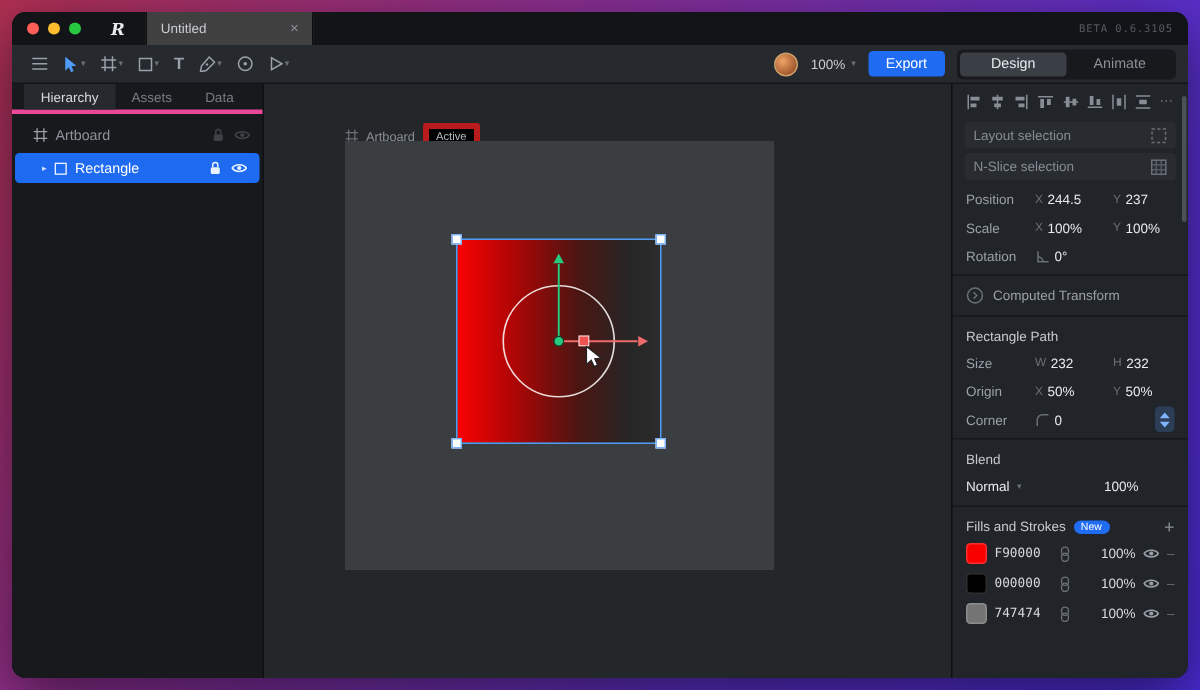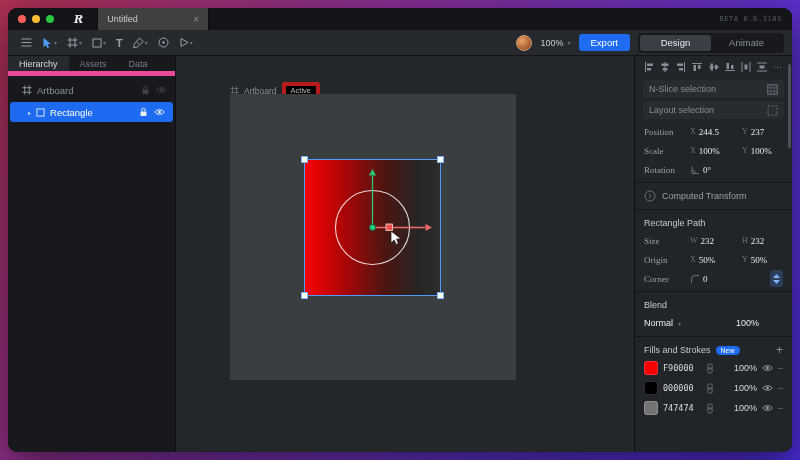--- a/index.html
+++ b/index.html
@@ -36,21 +36,21 @@
   .export-btn { background:#1f6bf1; color:#fff; font-size:9.5px; padding:3px 12px; border-radius:3px; border:none; }
   .mode-ctl { width:146px; height:20px; background:#17191d; border-radius:4px; display:flex; padding:2px; }
   .mode-seg { flex:1; display:flex; align-items:center; justify-content:center; font-size:9.5px; color:#8a9097; border-radius:3px; }
   .mode-seg.active { background:#3a3f46; color:#e8eaee; }
 
   
   .main { flex:1; display:flex; min-height:0; }
 
   
   .left-panel { width:168px; background:#17191d; border-right:1px solid #0e1013; display:flex; flex-direction:column; flex:none; }
-  .panel-tabs { height:20px; display:flex; border-bottom:5px solid #ec4899; }
+  .panel-tabs { height:20px; display:flex; border-bottom:3px solid #ec4899;justify-content:center; }
   .ptab { padding:0 11px; display:flex; align-items:center; font-size:9px; color:#777d85; }
   .ptab.active { background:#262a2f; color:#d7dade; }
   .tree { padding-top:4px; }
   .tree-row { height:20px; display:flex; align-items:center; gap:5px; padding:0 8px 0 14px; font-size:9.5px; color:#8d939b; }
   .dimicons { margin-left:auto; display:flex; gap:6px; opacity:.22; color:#c9cdd2; align-items:center; }
   .tree-row.selected { background:#1e6af0; border-radius:3px; margin:2px 2px 0; color:#fff; padding-left:18px; }
   .tree-row.selected .rowicons { margin-left:auto; display:flex; gap:6px; color:#eaf1ff; align-items:center; }
   .tiny-caret { font-size:6px; color:inherit; opacity:.8; }
 
   
@@ -66,21 +66,21 @@
   .h-tl{left:-4px;top:-4px}.h-tr{right:-4px;top:-4px}.h-bl{left:-4px;bottom:-4px}.h-br{right:-4px;bottom:-4px}
   .gizmo { position:absolute; inset:0; overflow:visible; }
 
   
   .right-panel { width:158px; background:#212428; border-left:1px solid #0e1013; flex:none; position:relative;
                  font-size:9px; color:#9aa0a8; overflow:hidden; }
   .align-row { display:flex; justify-content:space-between; align-items:center; padding:6px 9px 5px; color:#868d95; }
   .divider { border-top:1px solid #15171a; margin:3px 0; }
   .sel-input { margin:3px 8px; height:18px; background:#282c31; border-radius:3px; display:flex; align-items:center;
                justify-content:space-between; padding:0 6px; color:#868c94; }
-  .prop-row { height:19px; display:flex; align-items:center; padding:0 9px; gap:4px;font-family:Liberation Serif, serif; }
+  .prop-row { height:19px; display:flex; align-items:center; padding:0 9px; gap:4px; }
   .plabel { width:42px; flex:none; color:#9aa0a8; }
   .fgroup { display:flex; align-items:center; gap:3px; width:48px; flex:none; }
   .fkey { font-size:8px; color:#6b7078; }
   .fval { font-size:9px; color:#e8eaee; }
   .ct-row { height:20px; display:flex; align-items:center; gap:6px; padding:0 9px; color:#9aa0a8; }
   .sec-title { padding:5px 9px 3px; color:#c6cad0; font-size:9px; }
   .blend-row { height:20px; display:flex; align-items:center; padding:0 9px; gap:20px; }
   .blend-mode { display:flex; align-items:center; gap:4px; color:#e8eaee; flex:1; }
   .blend-op { color:#e8eaee; margin-right:24px; }
   .fills-header { display:flex; align-items:center; gap:5px; padding:5px 9px 3px; }
@@ -316,33 +316,33 @@
         <span>
             <svg width="10" height="10" viewBox="0 0 10 10">
               <path d="M0 1h10M0 9h10" stroke="currentColor"></path>
               <rect x="2.5" y="3.5" width="5" height="3" fill="currentColor"></rect>
             </svg>
           </span>
         <span class="dots">⋯</span>
       </div>
 
       <div class="sel-input">
+        <span>Layout selection</span>
+        <span class="icon-dim">
+          <svg width="11" height="11" viewBox="0 0 11 11">
+              <rect x="1" y="1" width="9" height="9" fill="none" stroke="currentColor" stroke-dasharray="2 1.6"></rect>
+            </svg>
+        </span>
+      </div>
+      <div class="sel-input">
         <span>N-Slice selection</span>
         <span class="icon-dim">
           <svg width="11" height="11" viewBox="0 0 11 11">
               <rect x="0.8" y="0.8" width="9.4" height="9.4" fill="none" stroke="currentColor"></rect>
               <path d="M3.8 .8v9.4M7.2 .8v9.4M.8 3.8h9.4M.8 7.2h9.4" stroke="currentColor" opacity=".7"></path>
-            </svg>
-        </span>
-      </div>
-      <div class="sel-input">
-        <span>Layout selection</span>
-        <span class="icon-dim">
-          <svg width="11" height="11" viewBox="0 0 11 11">
-              <rect x="1" y="1" width="9" height="9" fill="none" stroke="currentColor" stroke-dasharray="2 1.6"></rect>
             </svg>
         </span>
       </div>
 
       <div class="prop-row">
         <span class="plabel">Position</span>
         <span class="fgroup">
             <span class="fkey">X</span>
             <span class="fval">244.5</span>
           </span>

